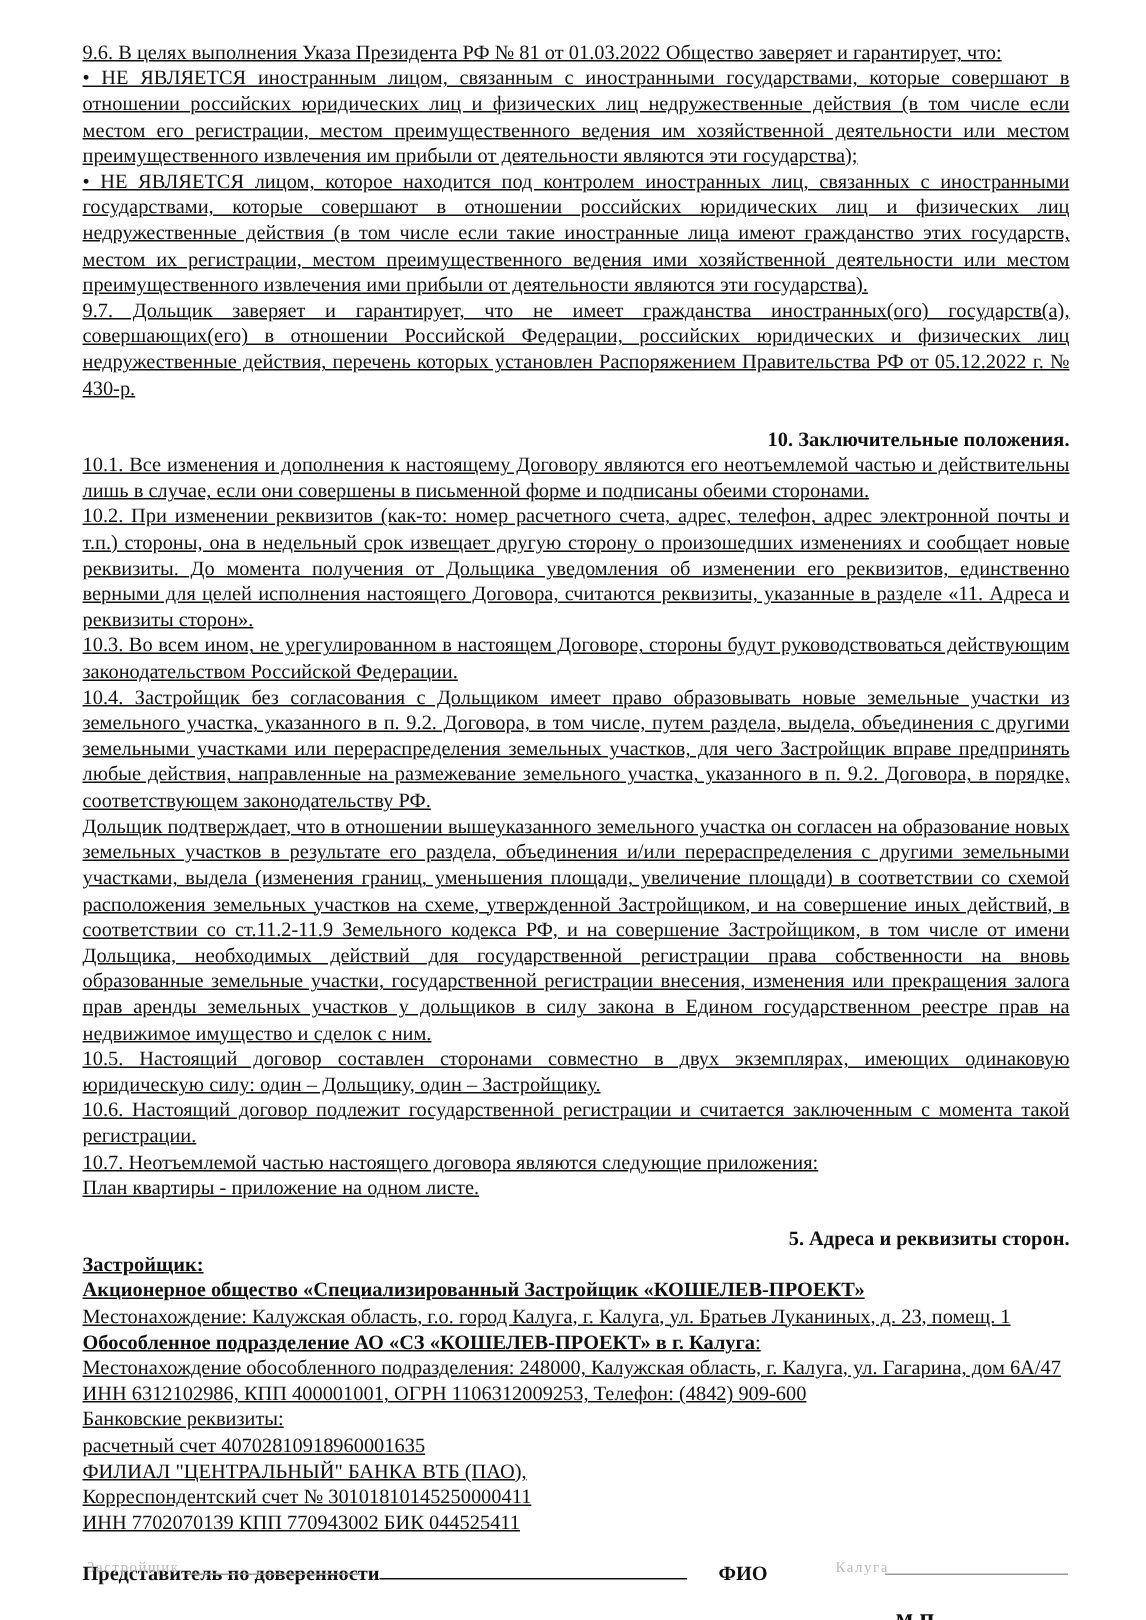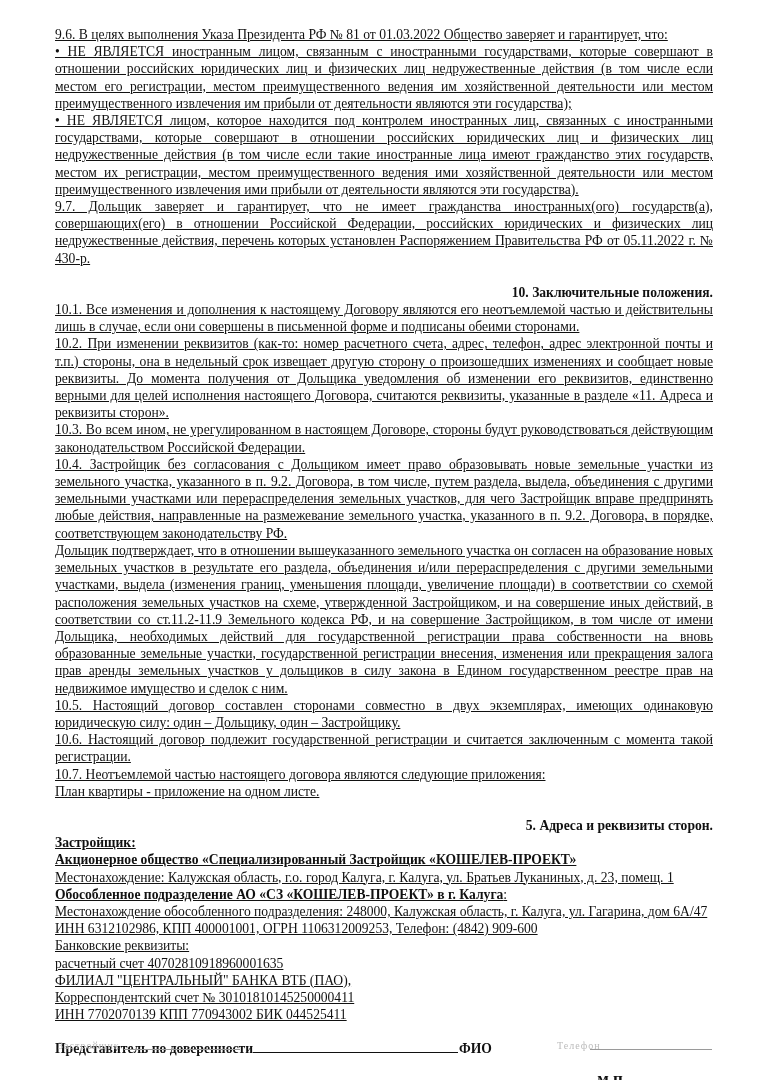--- a/index.html
+++ b/index.html
@@ -18,21 +18,21 @@
   .f-label { position:absolute; top:0; font-size:10px; color:#bbb; letter-spacing:1px;margin-left:20px; }
   .f-line { position:absolute; top:9px; height:0; border-bottom:1.5px solid #9a9a9a; }
 </style>
 </head>
 <body>
 
 <div class="page">
   <p class="p">9.6. В целях выполнения Указа Президента РФ № 81 от 01.03.2022 Общество заверяет и гарантирует, что:</p>
   <p class="p">• НЕ ЯВЛЯЕТСЯ иностранным лицом, связанным с иностранными государствами, которые совершают в отношении российских юридических лиц и физических лиц недружественные действия (в том числе если местом его регистрации, местом преимущественного ведения им хозяйственной деятельности или местом преимущественного извлечения им прибыли от деятельности являются эти государства);</p>
   <p class="p">• НЕ ЯВЛЯЕТСЯ лицом, которое находится под контролем иностранных лиц, связанных с иностранными государствами, которые совершают в отношении российских юридических лиц и физических лиц недружественные действия (в том числе если такие иностранные лица имеют гражданство этих государств, местом их регистрации, местом преимущественного ведения ими хозяйственной деятельности или местом преимущественного извлечения ими прибыли от деятельности являются эти государства).</p>
-  <p class="p">9.7. Дольщик заверяет и гарантирует, что не имеет гражданства иностранных(ого) государств(а), совершающих(его) в отношении Российской Федерации, российских юридических и физических лиц недружественные действия, перечень которых установлен Распоряжением Правительства РФ от 05.11.2022 г. № 430-р.</p>
+  <p class="p">9.7. Дольщик заверяет и гарантирует, что не имеет гражданства иностранных(ого) государств(а), совершающих(его) в отношении Российской Федерации, российских юридических и физических лиц недружественные действия, перечень которых установлен Распоряжением Правительства РФ от 05.12.2022 г. № 430-р.</p>
   <div class="gap"></div>
 
   <p class="h">10. Заключительные положения.</p>
   <p class="p">10.1. Все изменения и дополнения к настоящему Договору являются его неотъемлемой частью и действительны лишь в случае, если они совершены в письменной форме и подписаны обеими сторонами.</p>
   <p class="p">10.2. При изменении реквизитов (как-то: номер расчетного счета, адрес, телефон, адрес электронной почты и т.п.) стороны, она в недельный срок извещает другую сторону о произошедших изменениях и сообщает новые реквизиты. До момента получения от Дольщика уведомления об изменении его реквизитов, единственно верными для целей исполнения настоящего Договора, считаются реквизиты, указанные в разделе «11. Адреса и реквизиты сторон».</p>
   <p class="p">10.3. Во всем ином, не урегулированном в настоящем Договоре, стороны будут руководствоваться действующим законодательством Российской Федерации.</p>
   <p class="p">10.4. Застройщик без согласования с Дольщиком имеет право образовывать новые земельные участки из земельного участка, указанного в п. 9.2. Договора, в том числе, путем раздела, выдела, объединения с другими земельными участками или перераспределения земельных участков, для чего Застройщик вправе предпринять любые действия, направленные на размежевание земельного участка, указанного в п. 9.2. Договора, в порядке, соответствующем законодательству РФ.</p>
   <p class="p">Дольщик подтверждает, что в отношении вышеуказанного земельного участка он согласен на образование новых земельных участков в результате его раздела, объединения и/или перераспределения с другими земельными участками, выдела (изменения границ, уменьшения площади, увеличение площади) в соответствии со схемой расположения земельных участков на схеме, утвержденной Застройщиком, и на совершение иных действий, в соответствии со ст.11.2-11.9 Земельного кодекса РФ, и на совершение Застройщиком, в том числе от имени Дольщика, необходимых действий для государственной регистрации права собственности на вновь образованные земельные участки, государственной регистрации внесения, изменения или прекращения залога прав аренды земельных участков у дольщиков в силу закона в Едином государственном реестре прав на недвижимое имущество и сделок с ним.</p>
   <p class="p">10.5. Настоящий договор составлен сторонами совместно в двух экземплярах, имеющих одинаковую юридическую силу: один – Дольщику, один – Застройщику.</p>
   <p class="p">10.6. Настоящий договор подлежит государственной регистрации и считается заключенным с момента такой регистрации.</p>
@@ -50,25 +50,25 @@
   <p class="p">Банковские реквизиты:</p>
   <p class="p">расчетный счет 40702810918960001635</p>
   <p class="p">ФИЛИАЛ "ЦЕНТРАЛЬНЫЙ" БАНКА ВТБ (ПАО),</p>
   <p class="p">Корреспондентский счет № 30101810145250000411</p>
   <p class="p">ИНН 7702070139 КПП 770943002 БИК 044525411</p>
   <div class="gap"></div>
 
   <p class="sig-row">
     <span>Представитель по доверенности</span>
     <span class="sig-line" style="width:205px;"></span>
-    <span style="margin-left:1px;font-family:Liberation Serif, serif;">ФИО</span>
+    <span style="margin-left:21px;font-family:Liberation Serif, serif;">ФИО</span>
   </p>
   <p class="mp">м.п.</p>
   <div class="gap" style="height:14px;"></div>
 
 </div>
 
 <div class="footer">
   <span class="f-label" style="left:38px;">Застройщик</span>
   <span class="f-line" style="left:124px; width:116px;"></span>
-  <span class="f-label" style="left:537px;">Телефон</span>
+  <span class="f-label" style="left:537px;">Калуга</span>
   <span class="f-line" style="left:590px; width:122px;"></span>
 </div>
 
 </body></html>

